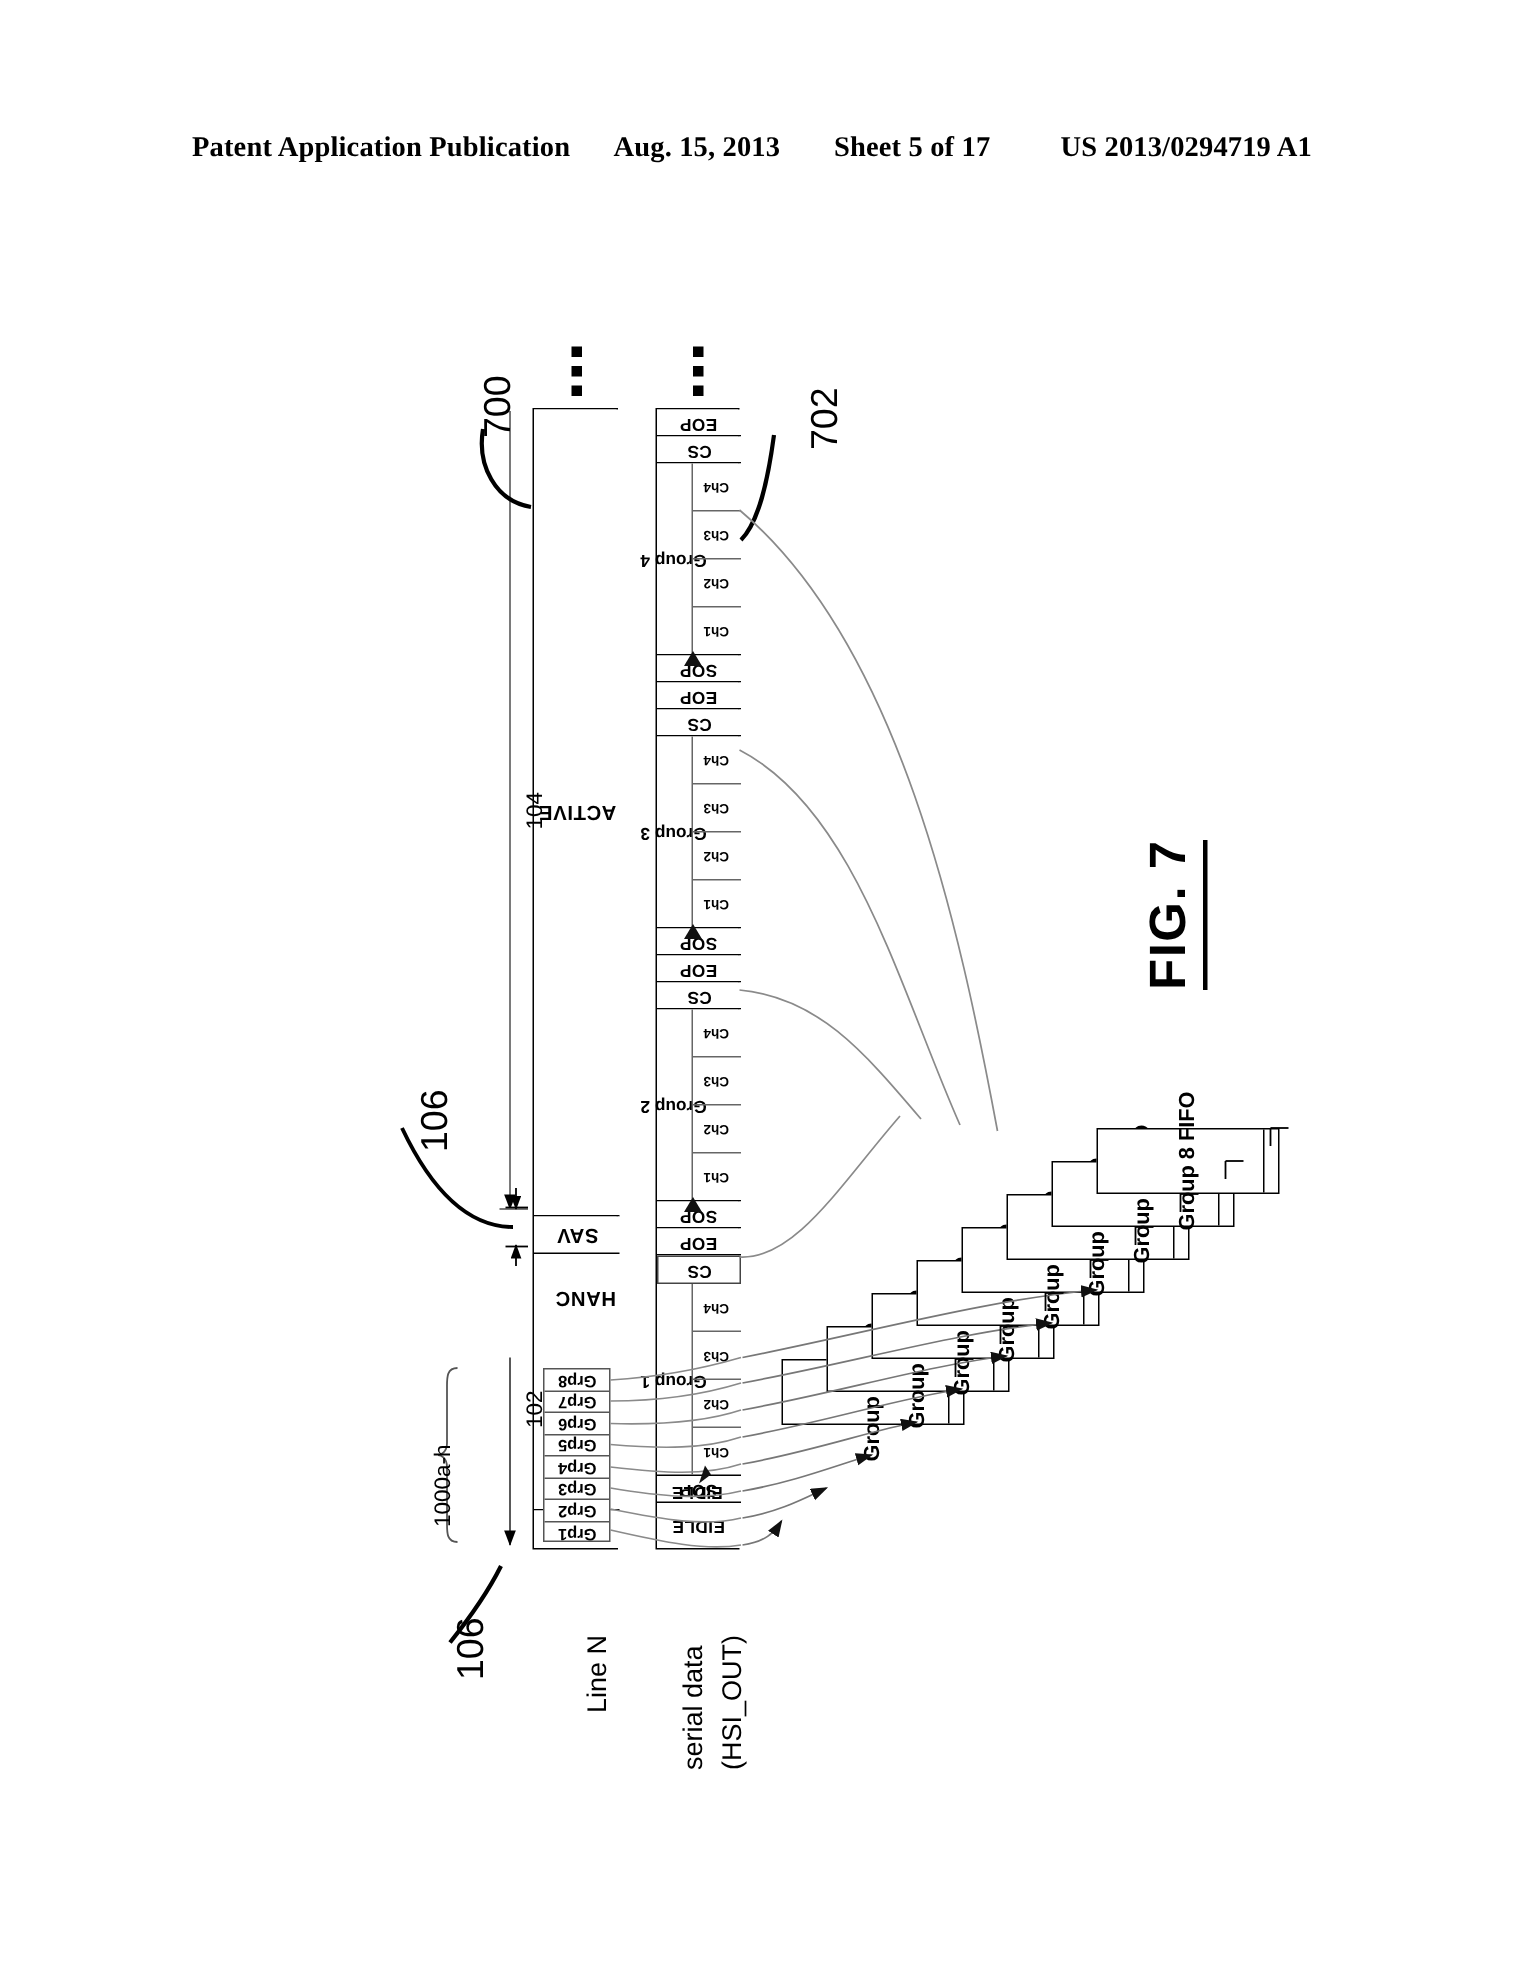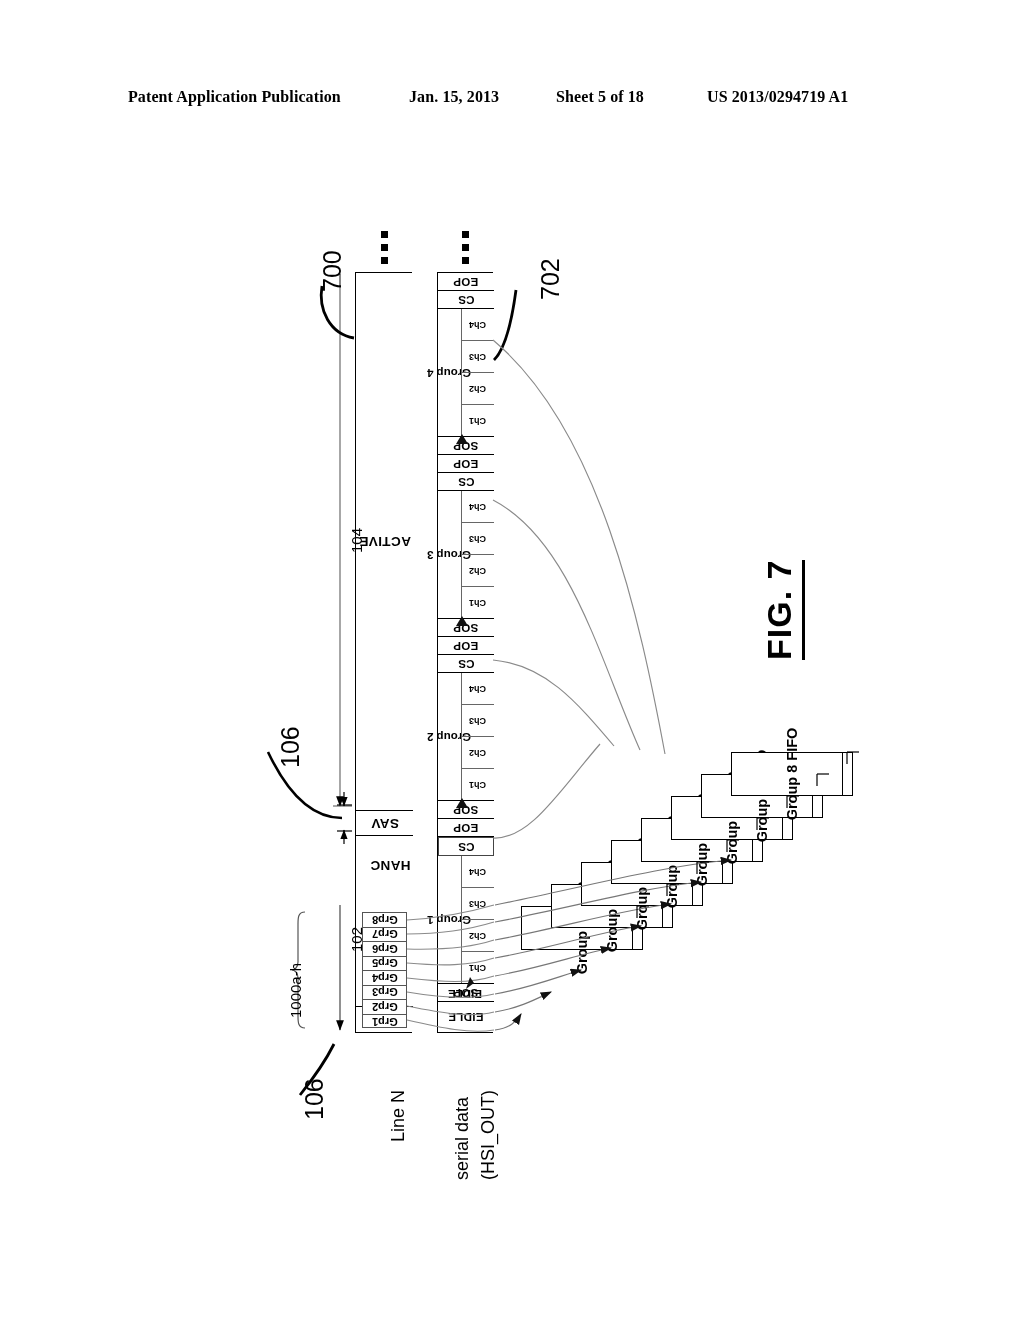--- a/index.html
+++ b/index.html
@@ -1,21 +1,21 @@
 <!DOCTYPE html>
 <html><head>
 <meta charset="utf-8">
 <style>
   html,body{margin:0;padding:0;background:#fff;}
   body{width:1024px;height:1320px;position:relative;overflow:hidden;
        font-family:"Liberation Sans",sans-serif;color:#000;}
 
   
   #pub-header{position:absolute;top:88px;left:0;width:1024px;height:28px;
-       font-family:"Liberation Serif",serif;font-weight:bold;font-size:16px;
+       font-family:"Liberation Serif",serif;font-weight:bold;font-size:19px;
        letter-spacing:.1px;}
   #pub-header span{position:absolute;white-space:nowrap;}
   .h-title{left:128px;top:0;}
   .h-date{left:409px;top:0;}
   .h-sheet{left:556px;top:0;}
   .h-num{left:707px;top:0;}
 
   
   #figure{position:absolute;left:0;top:0;width:1024px;height:1320px;}
 
@@ -90,22 +90,22 @@
       transform-origin:0 0;border-bottom:3px solid #000;padding-bottom:3px;}
 
   svg.overlay{position:absolute;left:0;top:0;width:1024px;height:1320px;
       pointer-events:none;overflow:visible;}
 </style>
 </head>
 <body>
 
 <div id="pub-header">
   <span class="h-title">Patent Application Publication</span>
-  <span class="h-date">Jan. 15, 2013</span>
-  <span class="h-sheet">Sheet 5 of 18</span>
+  <span class="h-date">Aug. 15, 2013</span>
+  <span class="h-sheet">Sheet 5 of 17</span>
   <span class="h-num">US 2013/0294719 A1</span>
 </div>
 
 <div id="figure">
 
   <div class="dots" style="left:381px;top:231px;">
     <i></i>
       <i></i>
       <i></i>
   </div>

